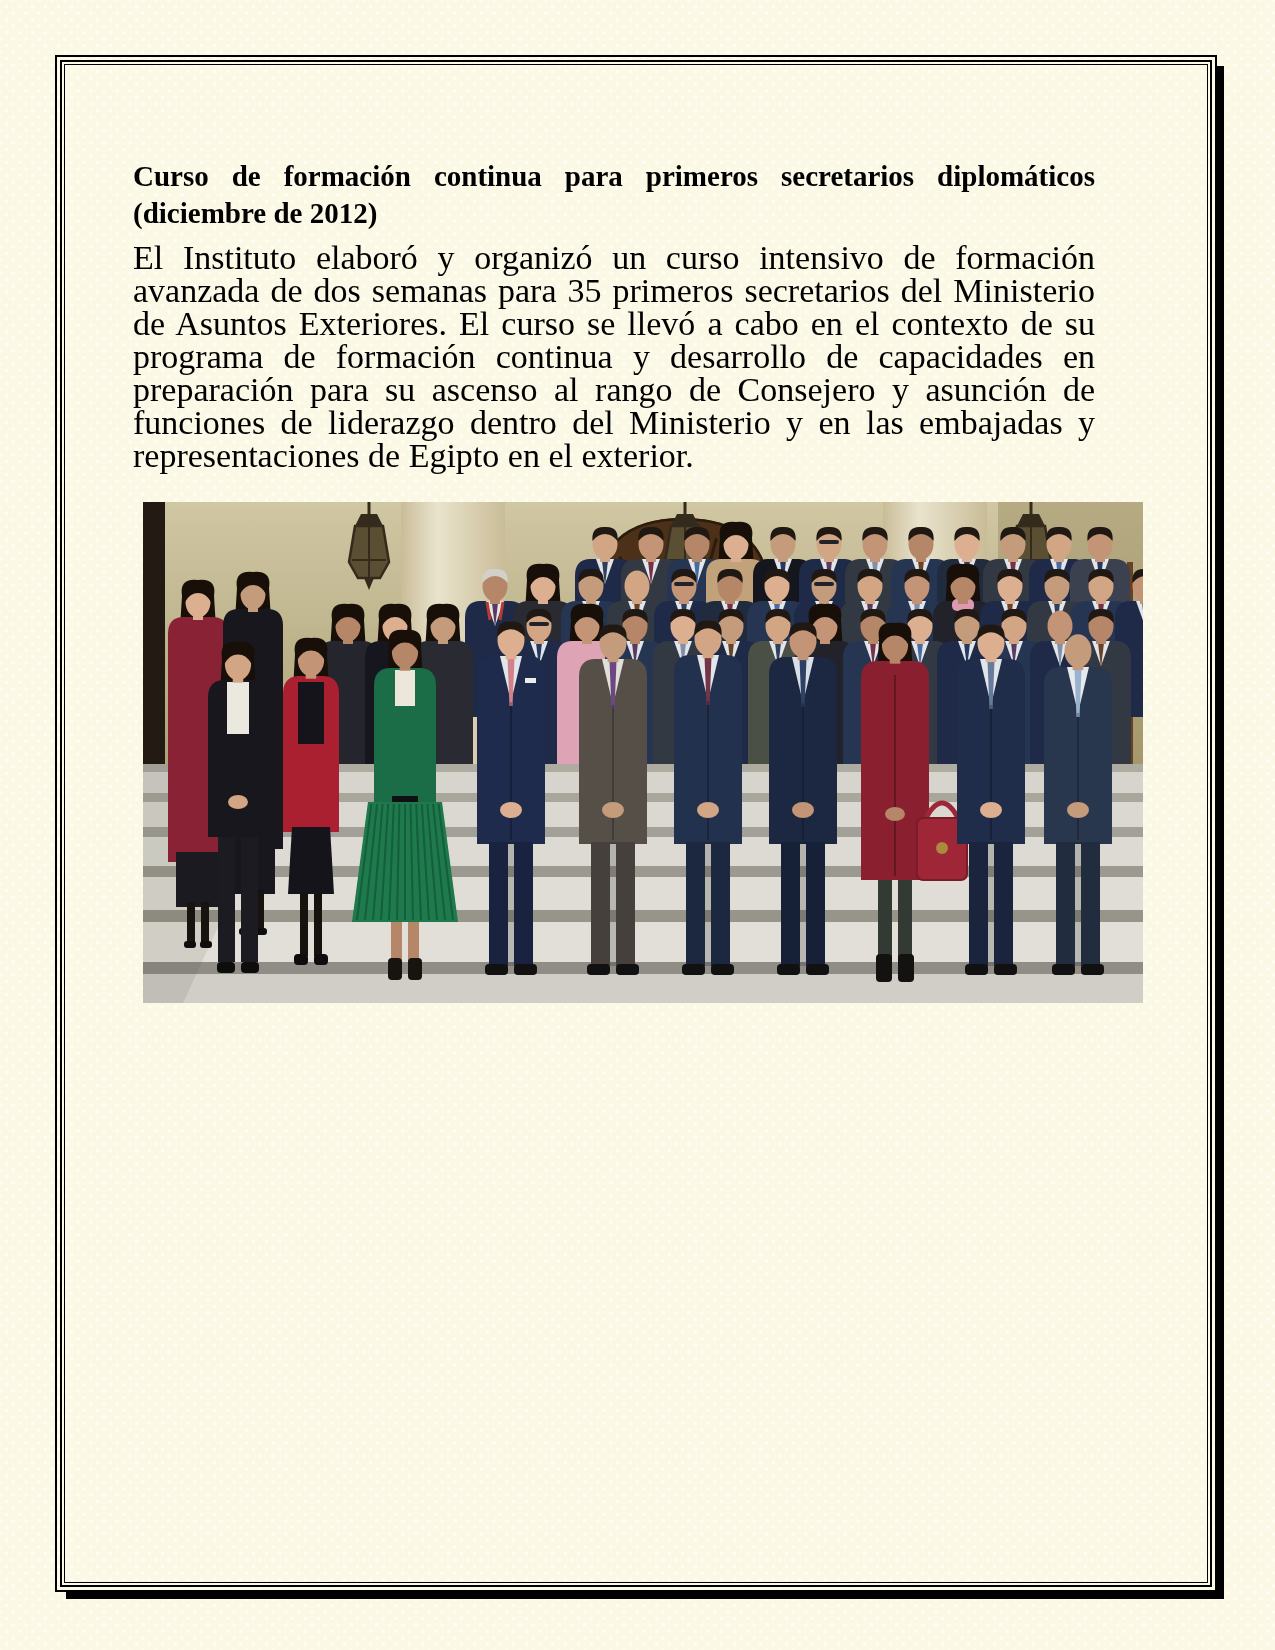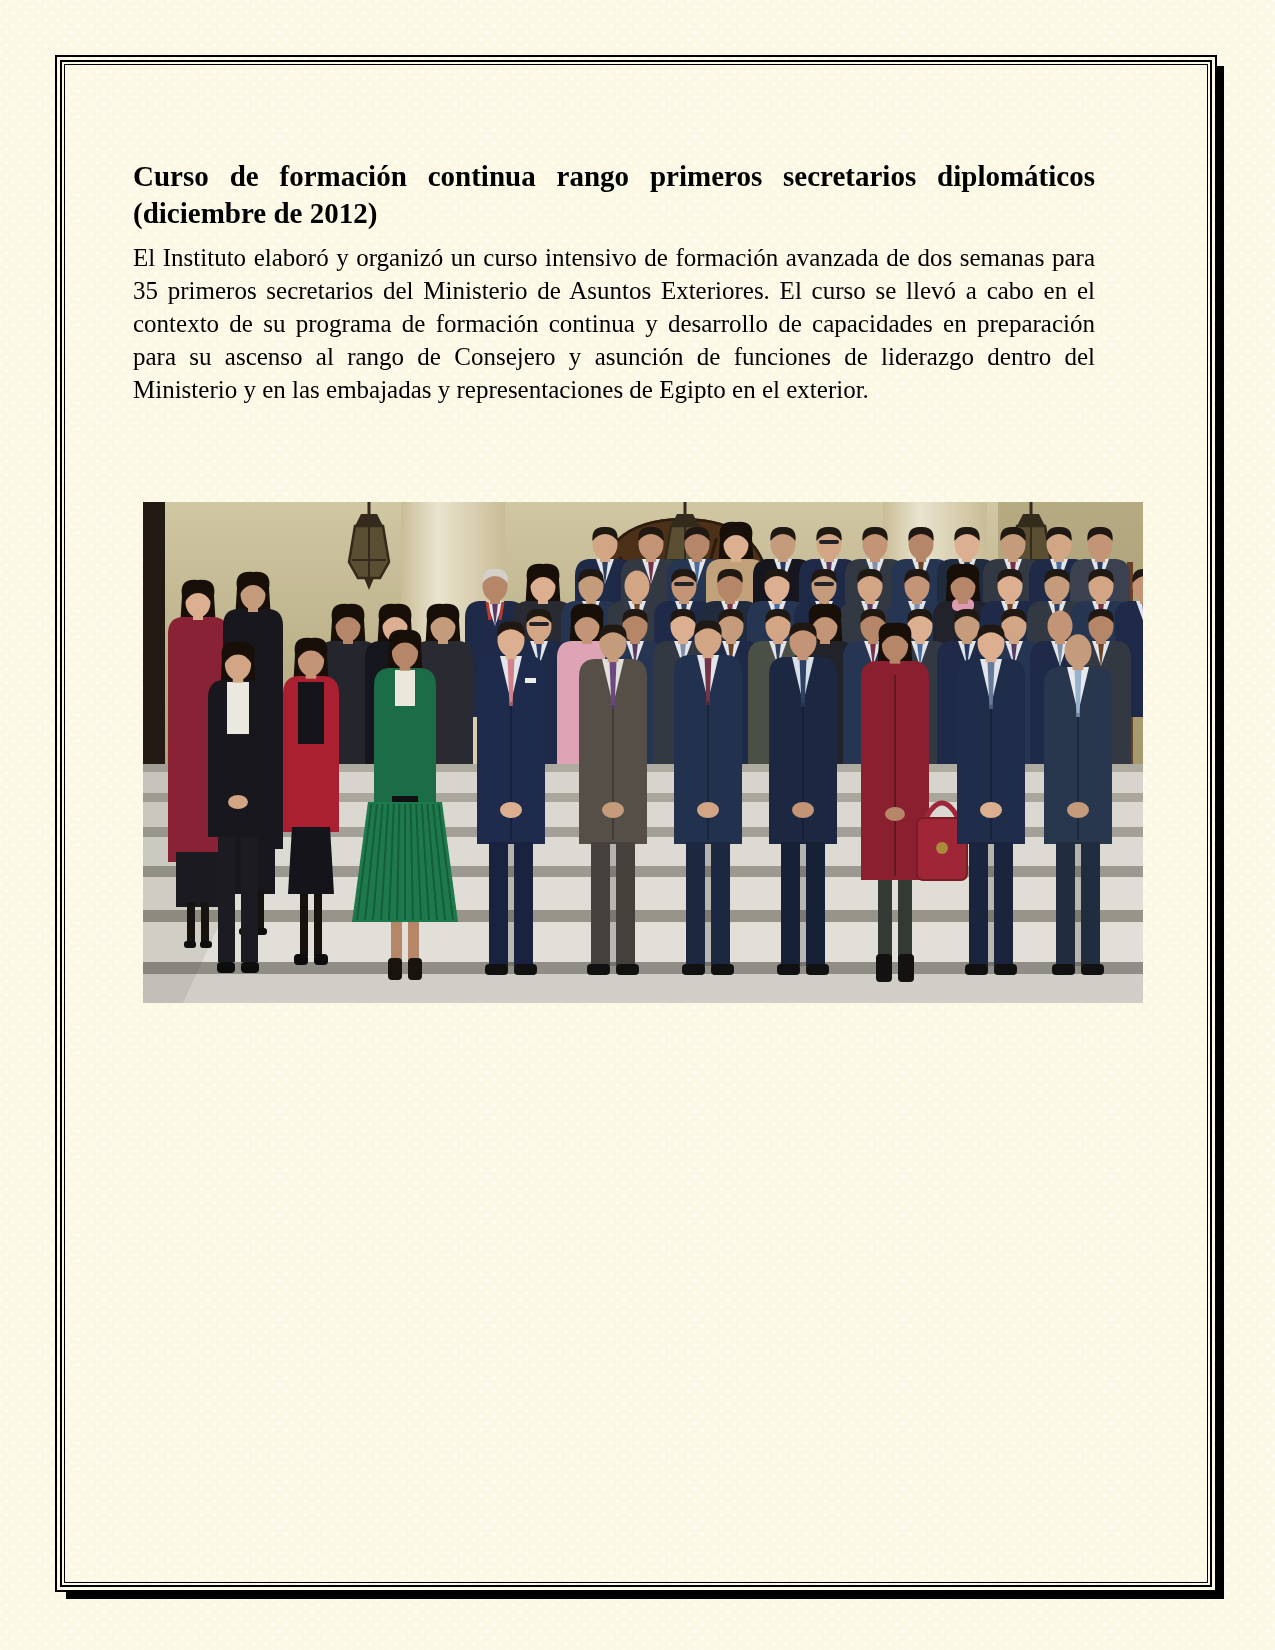--- a/index.html
+++ b/index.html
@@ -18,36 +18,36 @@
     position:absolute; left:55px; top:55px; width:1162px; height:1537px;
     border:2px solid #000; padding:3px;
     box-shadow:9px 9px 0 -2px #000;
   }
   .frame-mid { width:100%; height:100%; border:2px solid #000; padding:2px; }
   .frame-inner { width:100%; height:100%; border:1px solid #000; }
   .content { position:absolute; left:133px; top:158px; width:962px; }
   .title { font-size:29px; font-weight:bold; line-height:37px; }
   .title .t1 { display:block; text-align:justify; text-align-last:justify; }
   .title .t2 { display:block; }
-  .bodytext { margin-top:9px; font-size:25px; line-height:33px; text-align:justify; }
+  .bodytext { margin-top:9px; font-size:34px; line-height:33px; text-align:justify; }
   .photo { position:absolute; left:143px; top:502px; width:1000px; height:501px; }
   .photo svg { display:block; width:100%; height:100%; }
 </style>
 </head>
 <body>
 
 <div class="frame">
   <div class="frame-mid">
     <div class="frame-inner"></div>
   </div>
 </div>
 
 <div class="content">
   <h1 class="title">
-    <span class="t1">Curso de formación continua rango primeros secretarios diplomáticos</span>
+    <span class="t1">Curso de formación continua para primeros secretarios diplomáticos</span>
     <span class="t2">(diciembre de 2012)</span>
   </h1>
   <p class="bodytext">El Instituto elaboró y organizó un curso intensivo de formación avanzada de dos semanas para 35 primeros secretarios del Ministerio de Asuntos Exteriores. El curso se llevó a cabo en el contexto de su programa de formación continua y desarrollo de capacidades en preparación para su ascenso al rango de Consejero y asunción de funciones de liderazgo dentro del Ministerio y en las embajadas y representaciones de Egipto en el exterior.</p>
 </div>
 
 <figure class="photo">
   <svg id="photo-svg" viewBox="0 0 1000 501" role="img" aria-label="Fotografía de grupo de los participantes del curso en la escalinata de un edificio con columnas, puerta de madera y faroles">
       <defs>
         <linearGradient id="wallg" x1="0" y1="0" x2="0" y2="1">
           <stop offset="0%" stop-color="#d6cda8"></stop>

